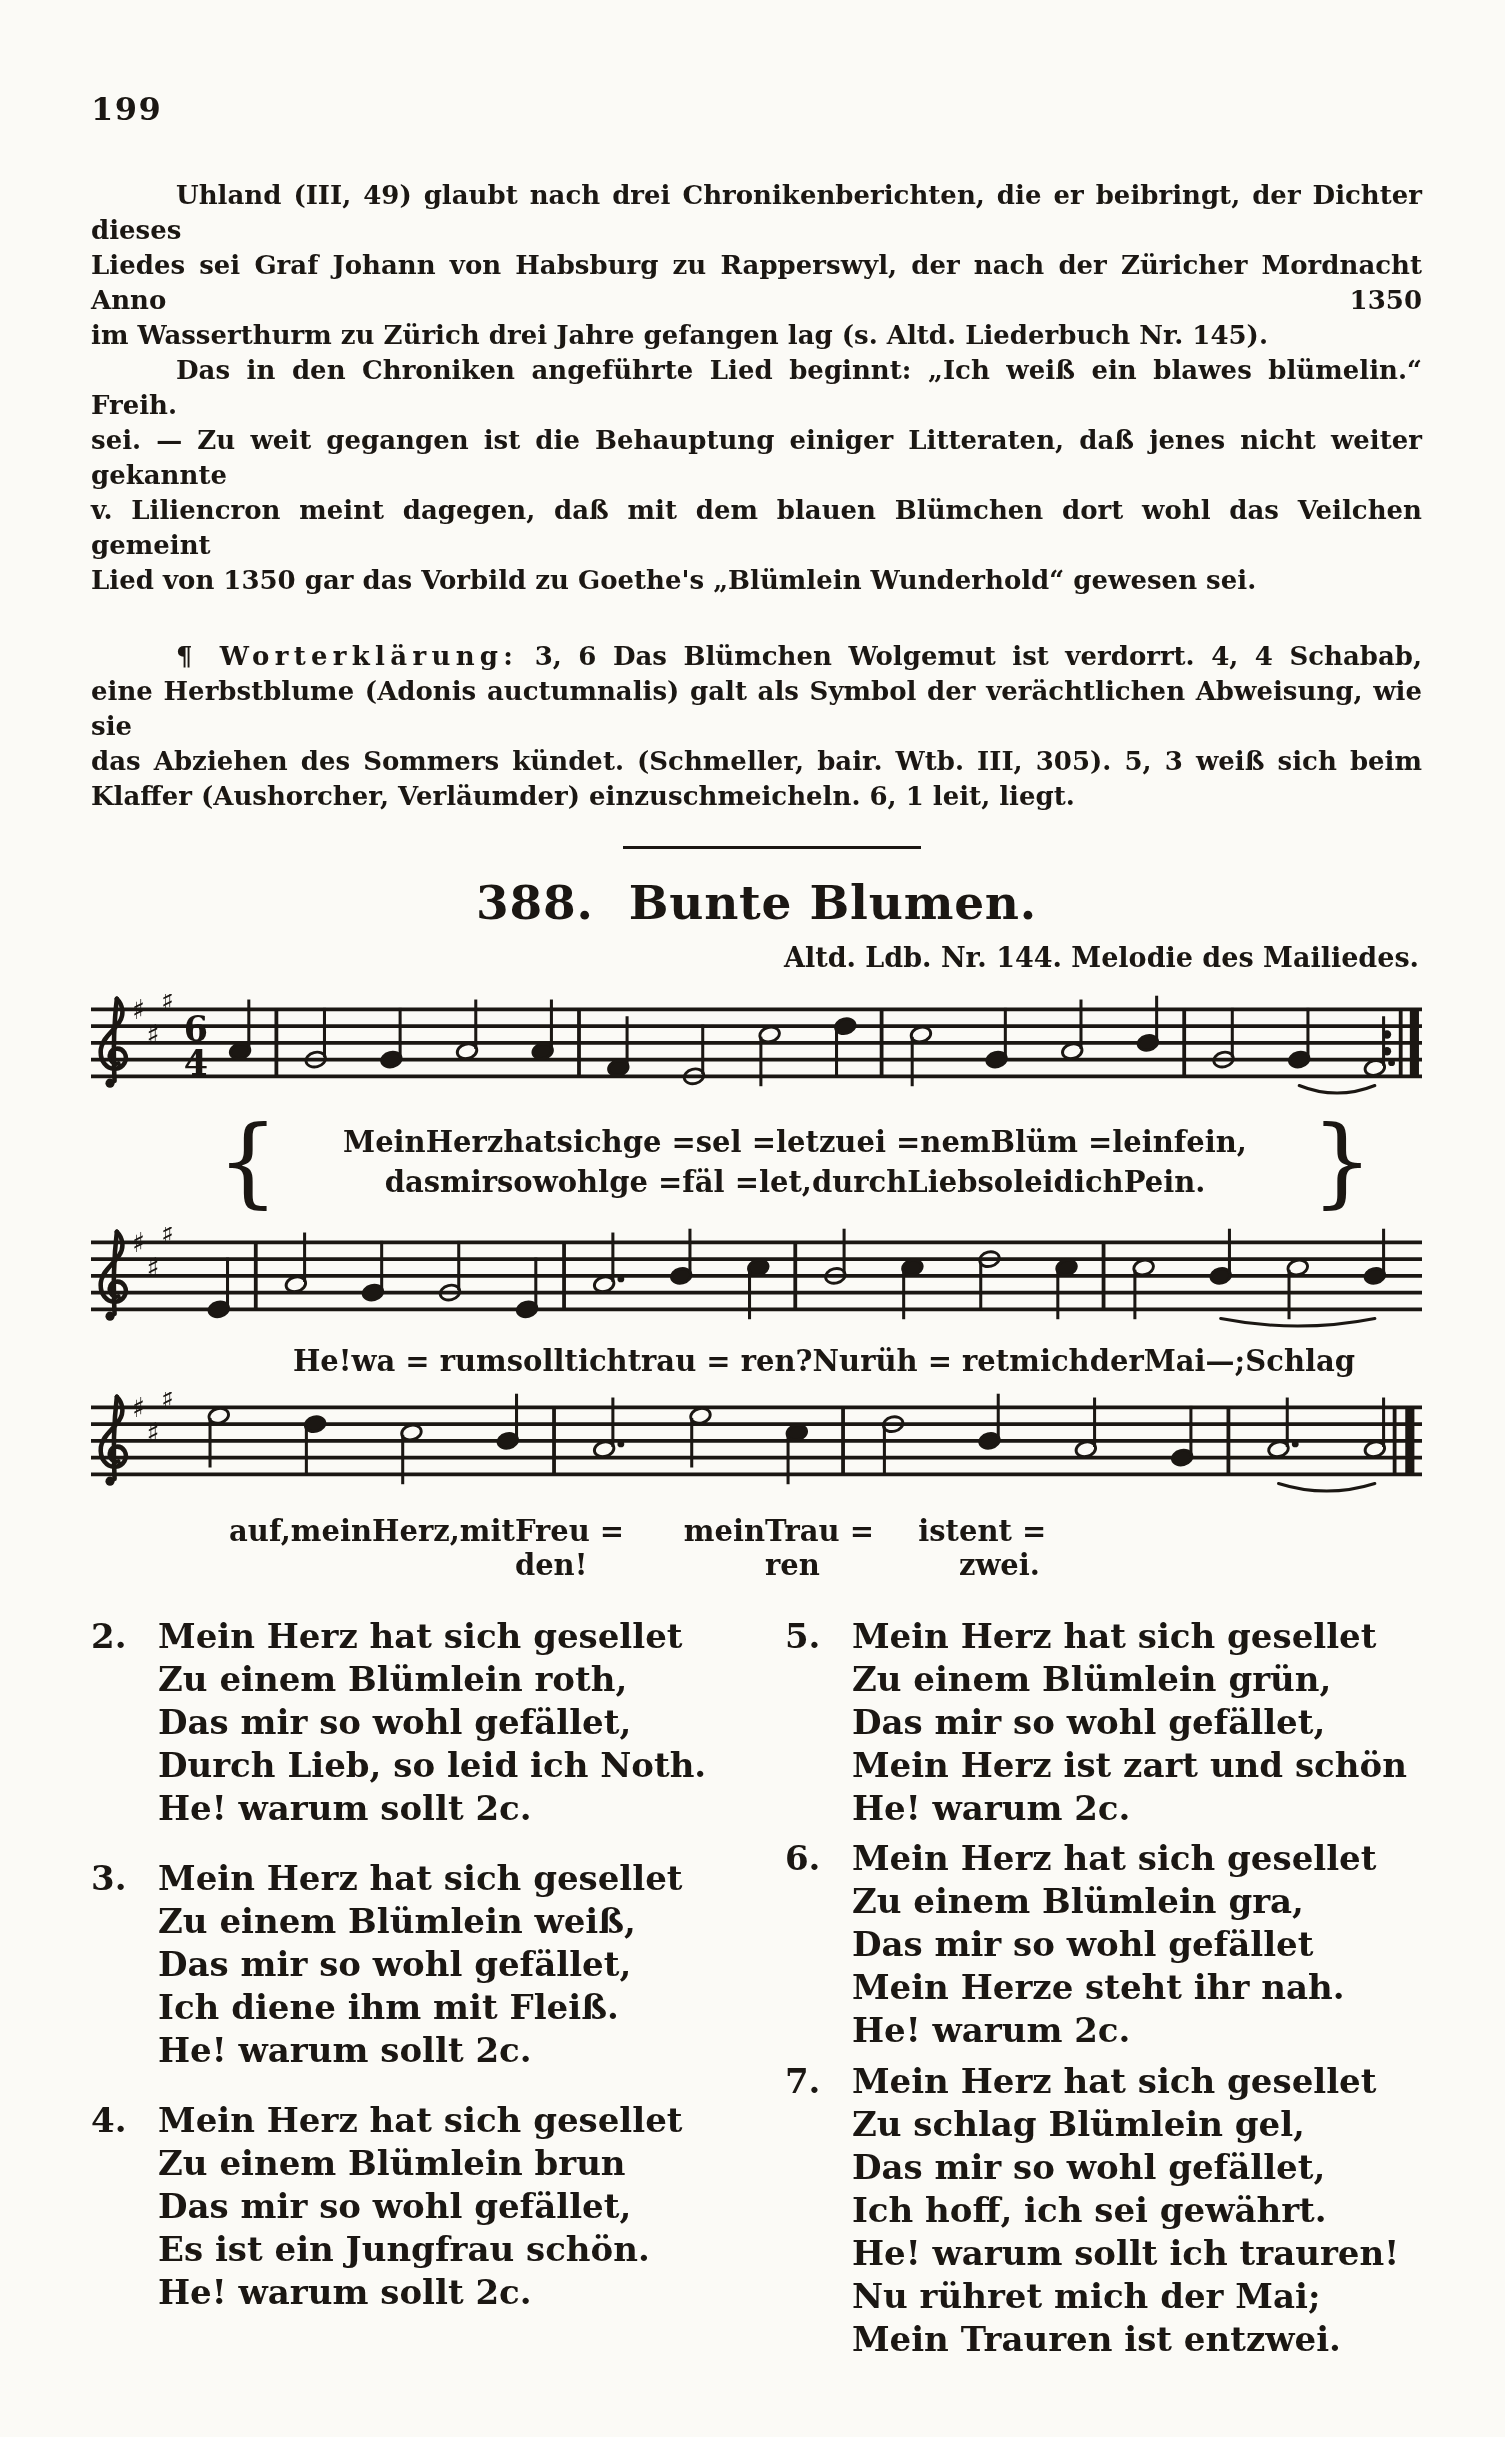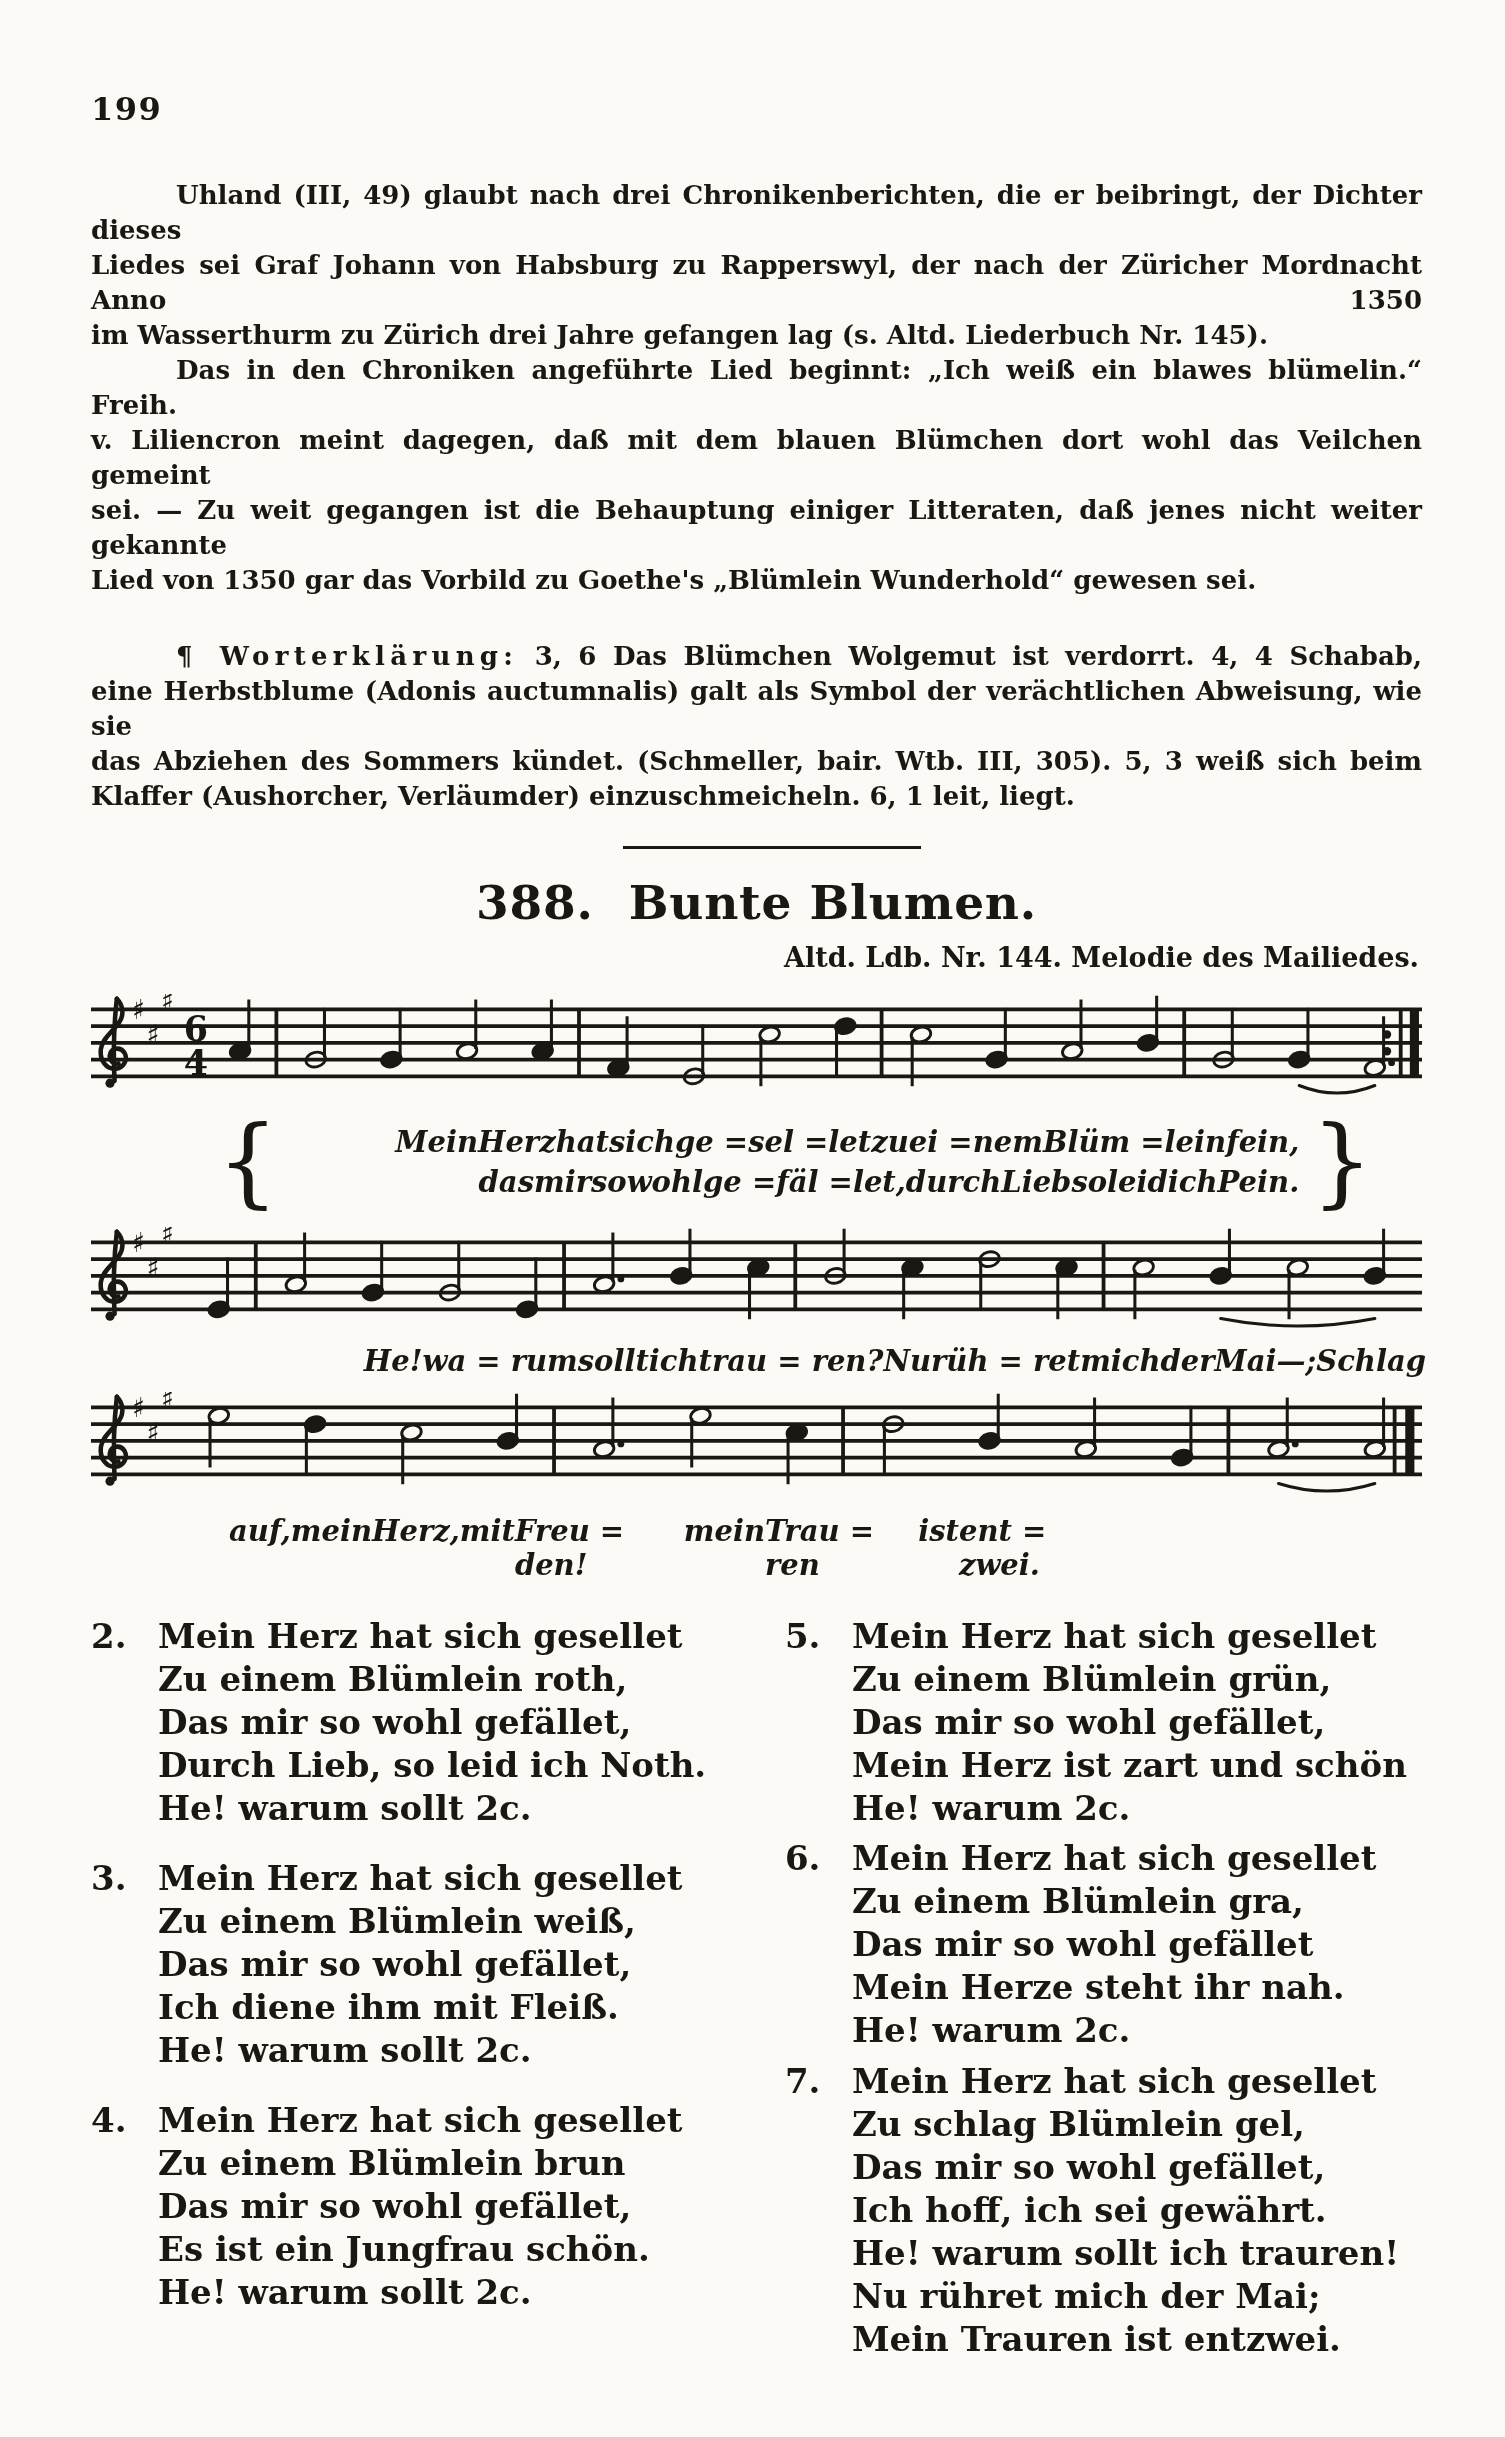--- a/index.html
+++ b/index.html
@@ -22,21 +22,21 @@
   .title .tno{margin-right:35px;}
   .subtitle{margin-top:12px;text-align:right;font-size:27px;padding-right:3px;}
   .staffwrap{margin-top:21px;}
   #staff2wrap{margin-top:16.7px;}
   #staff3wrap{margin-top:13.7px;}
   svg{display:block;}
   .lyr{font-size:29px;font-weight:700;}
   .l1{display:flex;align-items:center;margin-left:126px;width:1156px;margin-top:3px;}
   .l1 .brace{font-size:97px;font-weight:400;line-height:1;}
   .l1 .rows{flex:1;display:flex;flex-direction:column;gap:6px;padding:0 12px;}
-  .lrow{display:flex;justify-content:flex-end;font-style:italic;}
+  .lrow{display:flex;justify-content:center;}
   .l2{margin-left:131px;width:1204px;margin-top:1.5px;}
   .l3{margin-left:138px;width:887px;margin-top:6px;}
   .verses{display:flex;margin-top:33px;}
   .vcol-left{width:668px;}
   .vcol-right{width:640px;margin-left:29px;}
   .verse{position:relative;padding-left:67px;font-size:34px;line-height:43px;}
   .vcol-left .verse{margin-bottom:27px;}
   .vcol-right .verse{margin-bottom:7.6px;}
   .vnum{position:absolute;left:0;top:0;}
 </style>
@@ -47,22 +47,22 @@
 
   <div class="pageno">199</div>
 
   <div class="para" id="p1">
       <div class="jline indent">Uhland (III, 49) glaubt nach drei Chronikenberichten, die er beibringt, der Dichter dieses</div>
       <div class="jline">Liedes sei Graf Johann von Habsburg zu Rapperswyl, der nach der Züricher Mordnacht Anno 1350</div>
       <div class="jline last">im Wasserthurm zu Zürich drei Jahre gefangen lag (s. Altd. Liederbuch Nr. 145).</div>
     </div>
   <div class="para" id="p2">
       <div class="jline indent">Das in den Chroniken angeführte Lied beginnt: „Ich weiß ein blawes blümelin.“ Freih.</div>
+      <div class="jline">sei. — Zu weit gegangen ist die Behauptung einiger Litteraten, daß jenes nicht weiter gekannte</div>
       <div class="jline">v. Liliencron meint dagegen, daß mit dem blauen Blümchen dort wohl das Veilchen gemeint</div>
-      <div class="jline">sei. — Zu weit gegangen ist die Behauptung einiger Litteraten, daß jenes nicht weiter gekannte</div>
       <div class="jline last">Lied von 1350 gar das Vorbild zu Goethe's „Blümlein Wunderhold“ gewesen sei.</div>
     </div>
   <div class="para" id="p3">
       <div class="jline indent"><span class="gesperrt">¶ Worterklärung:</span> 3, 6 Das Blümchen Wolgemut ist verdorrt.  4, 4 Schabab,</div>
       <div class="jline">eine Herbstblume (Adonis auctumnalis) galt als Symbol der verächtlichen Abweisung, wie sie</div>
       <div class="jline">das Abziehen des Sommers kündet. (Schmeller, bair. Wtb. III, 305).  5, 3 weiß sich beim</div>
       <div class="jline last">Klaffer (Aushorcher, Verläumder) einzuschmeicheln.  6, 1 leit, liegt.</div>
     </div>
 
   <div class="rule"></div>

